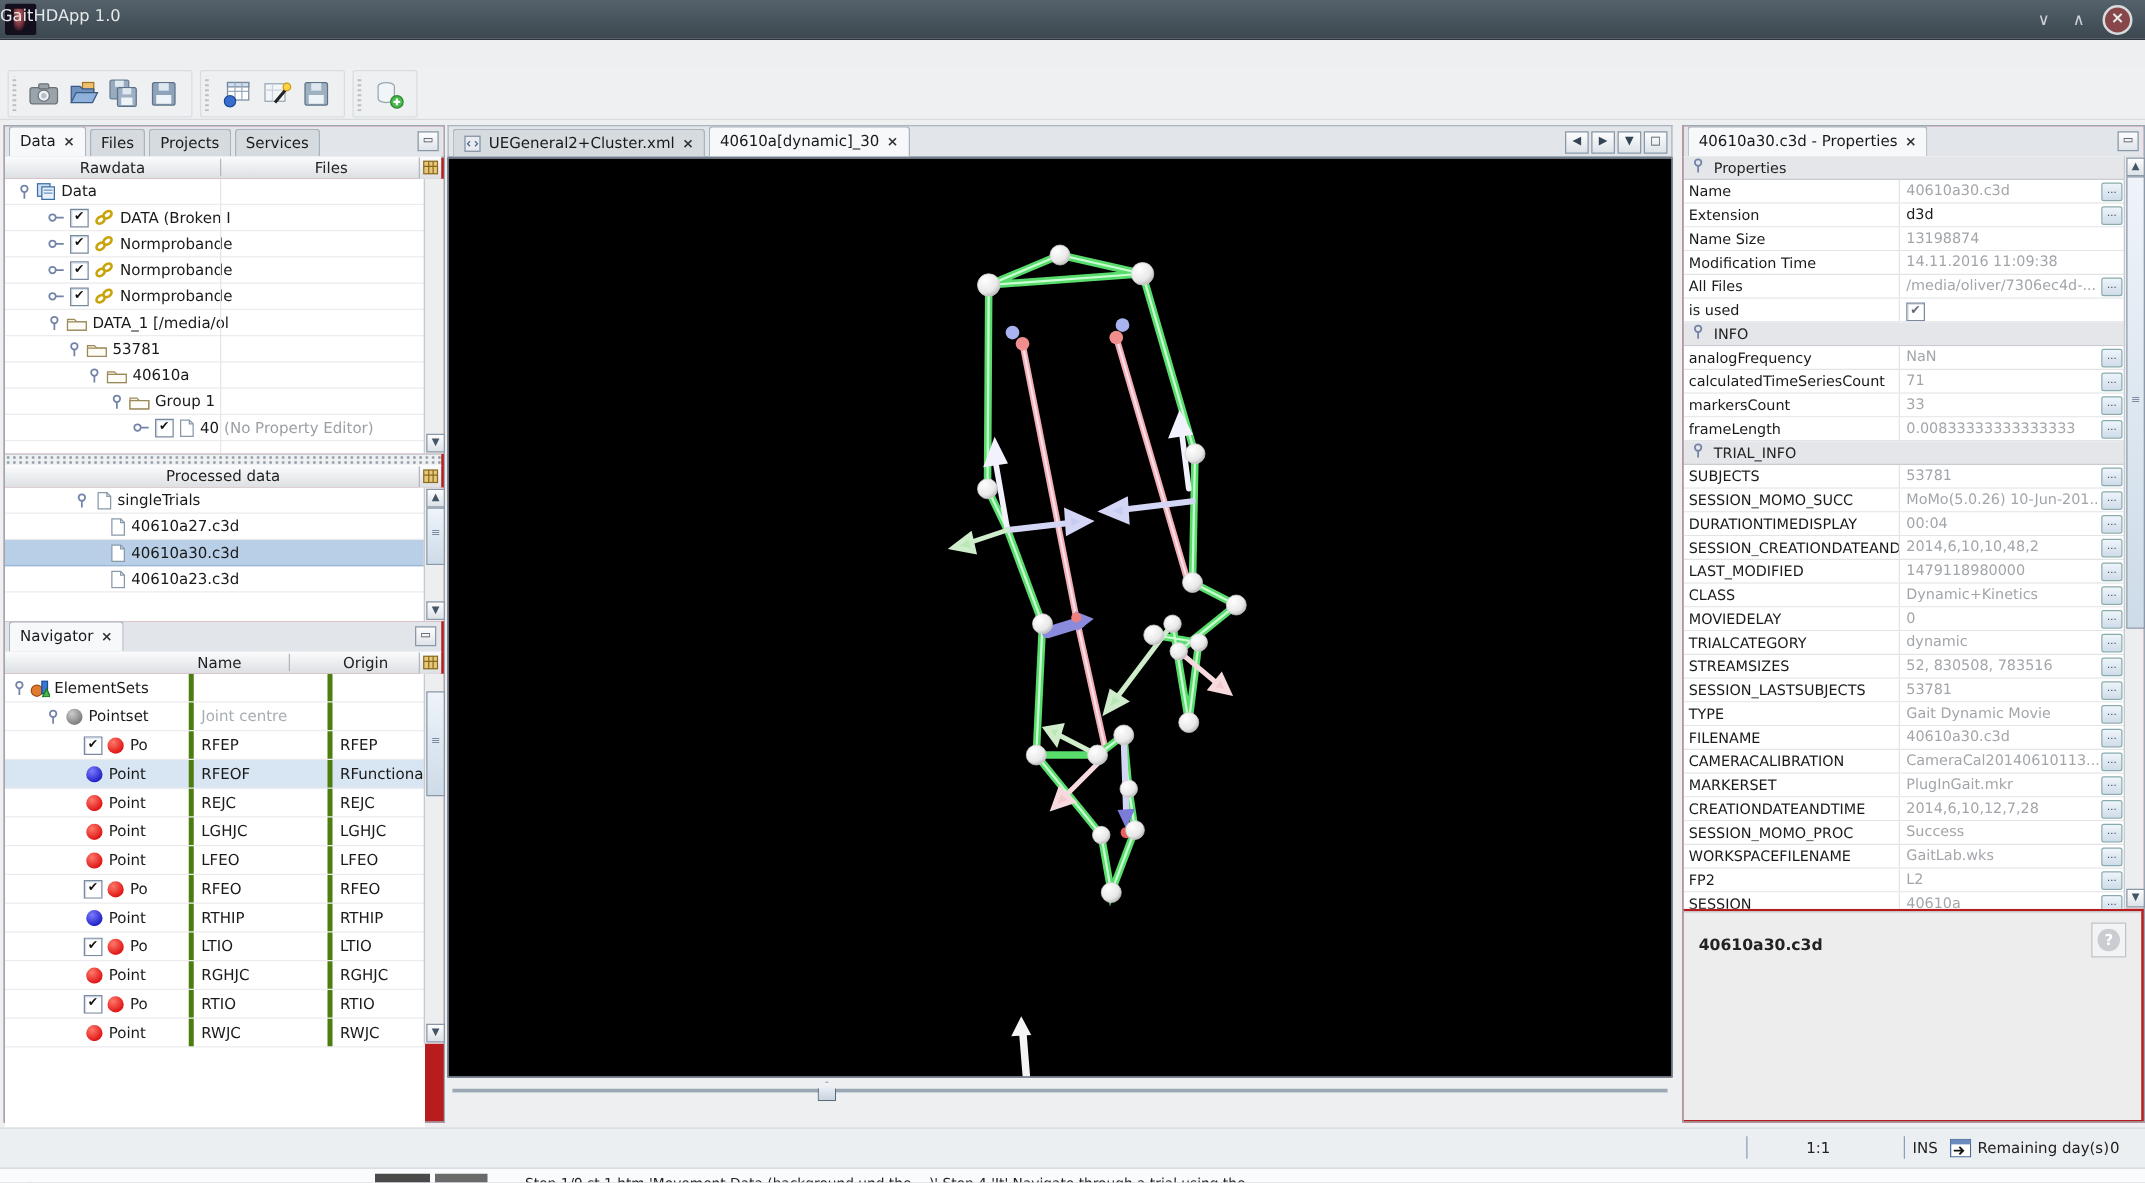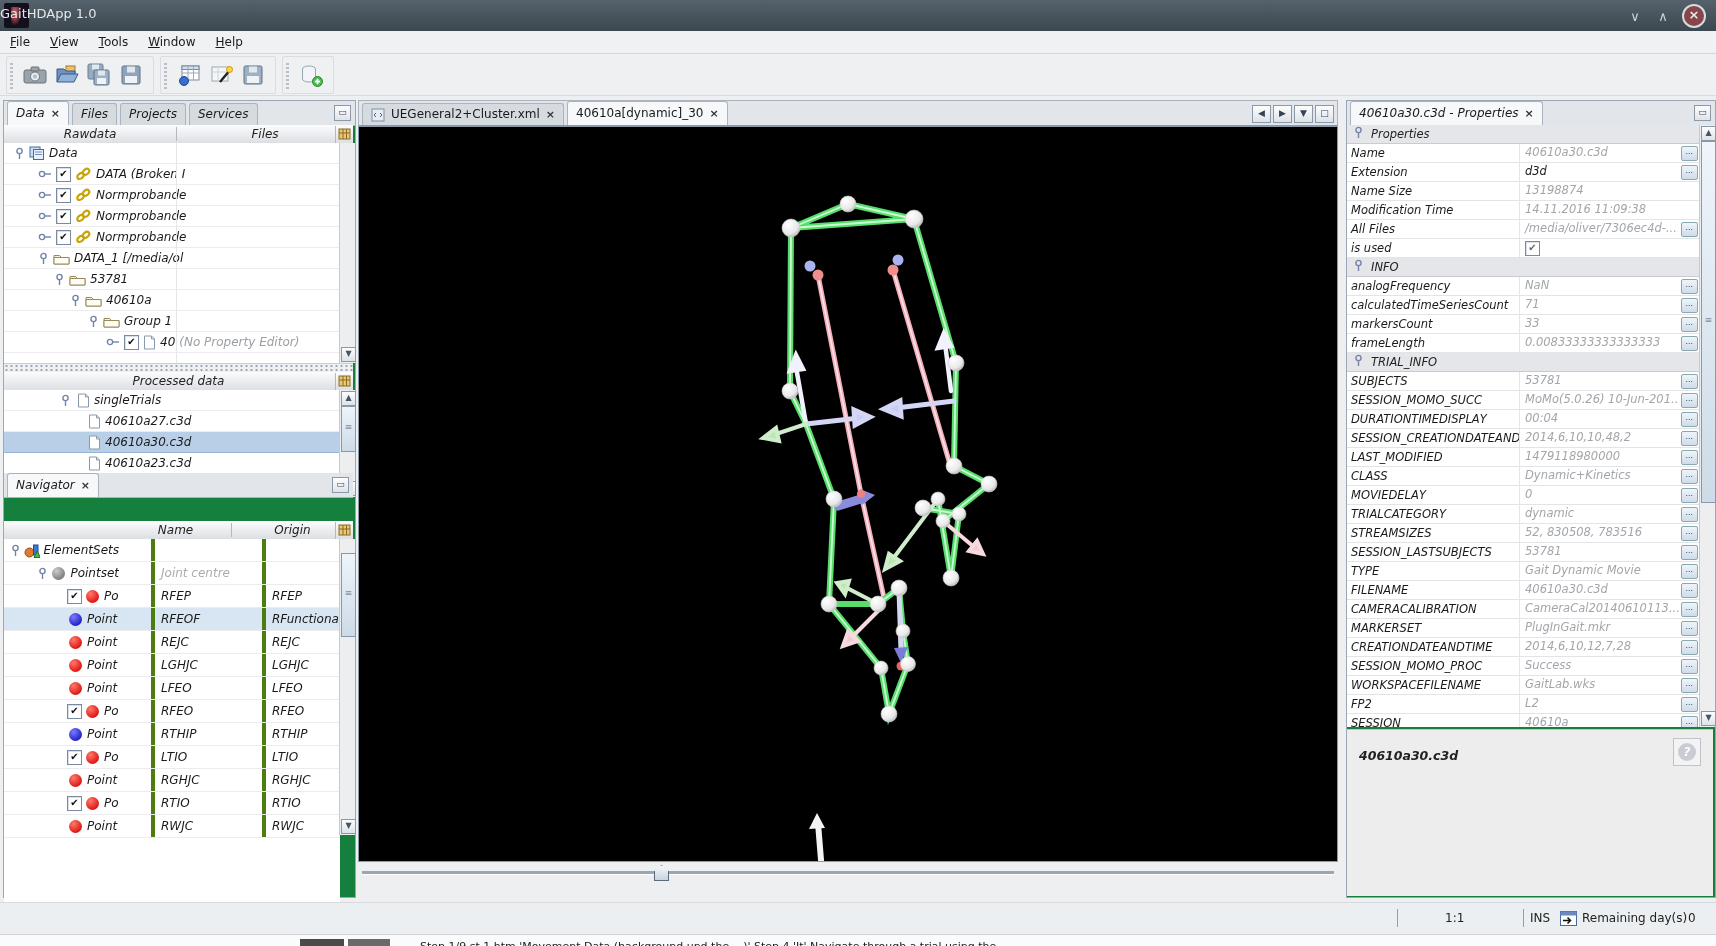--- a/index.html
+++ b/index.html
@@ -24,21 +24,21 @@
   .menu-item u{text-decoration:underline;}
   .toolbar{position:absolute;left:0;top:54px;width:1716px;height:42px;background:#eef0f2;
            border-bottom:1px solid #d8dcde;display:flex;align-items:center;padding-left:6px;box-sizing:border-box;}
   .tgroup{display:flex;align-items:center;height:36px;border:1px solid #d8dde2;border-radius:2px;
           margin-right:6px;padding:0 6px 0 2px;background:#eef0f2;}
   .grip{width:6px;height:28px;margin-right:4px;
         background:repeating-linear-gradient(0deg,#b8bfc6 0 2px,transparent 2px 4px);
         background-size:3px 4px;background-repeat:repeat-y;background-position:1px 0;}
   .tbtn{width:32px;height:32px;display:flex;align-items:center;justify-content:center;}
   
-  .panel{position:absolute;background:#15803d;border:1px solid #9aa8b6;font-style:italic;}
+  .panel{position:absolute;background:#b91c1c;border:1px solid #9aa8b6;}
   .tabrow{position:relative;height:24px;background:#e2e6ea;border-bottom:1px solid #aab4be;display:flex;align-items:flex-end;}
   .tab{height:21px;line-height:21px;padding:0 8px;border:1px solid #aab4be;border-bottom:none;
        background:#d6dbe0;margin-left:3px;border-radius:3px 3px 0 0;display:flex;align-items:center;gap:6px;}
   .tab.active{background:#f7f8fa;height:23px;line-height:23px;}
   .tab .x{color:#333;font-size:11px;font-weight:bold;}
   .panelbtn{position:absolute;right:4px;top:4px;width:15px;height:14px;border:1px solid #8a98a8;
             background:linear-gradient(#fdfdfe,#dfe4e9);font-size:9px;line-height:12px;text-align:center;color:#445;}
   .hdr{height:18px;background:linear-gradient(#fcfcfd,#dcdfe3);border-bottom:1px solid #b2b8c0;
        display:flex;align-items:center;}
   .hdr .cell{text-align:center;font-size:12px;color:#222;}
@@ -126,27 +126,20 @@
   <div class="titlebar">
     <div class="app-icon"></div>
     <div class="win-title">GaitHDApp 1.0</div>
     <div class="win-btns">
       <div class="win-chev">∨</div>
       <div class="win-chev">∧</div>
       <div class="win-close">×</div>
     </div>
   </div>
 
-  <div class="menubar" id="menubar">
-      <div class="menu-item"><u>F</u>ile</div>
-      <div class="menu-item"><u>V</u>iew</div>
-      <div class="menu-item"><u>T</u>ools</div>
-      <div class="menu-item"><u>W</u>indow</div>
-      <div class="menu-item"><u>H</u>elp</div>
-    </div>
 
   <div class="toolbar">
     <div class="tgroup">
       <div class="grip"></div>
       <div class="tbtn">
         <svg width="26" height="26">
             <rect x="2" y="8" width="22" height="13" rx="2" fill="#9aa2aa" stroke="#6a7278"></rect>
             <rect x="9" y="5" width="8" height="4" rx="1" fill="#9aa2aa" stroke="#6a7278"></rect>
             <circle cx="13" cy="14.5" r="4.5" fill="#eef2f4" stroke="#6a7278"></circle>
             <circle cx="13" cy="14.5" r="2.2" fill="#b8c0c6"></circle>
@@ -442,21 +435,21 @@
           </svg>
           <span class="lbl">40610a23.c3d</span>
         </div>
       </div>
     <div class="sb" style="top:289px;height:107px;right:0;">
       <div class="btn" style="top:1px;">▲</div>
       <div class="thumb" style="top:16px;height:44px;"></div>
       <div class="btn" style="bottom:1px;">▼</div>
     </div>
 
-    <div class="tabrow" style="position:absolute;left:0;top:372px;width:349px;">
+    <div class="tabrow" style="position:absolute;left:0;top:396px;width:349px;">
       <div class="tab active">
         <span>Navigator</span>
         <span class="x">×</span>
       </div>
       <div class="panelbtn">▭</div>
     </div>
     <div class="hdr" style="position:absolute;left:0;top:420px;width:349px;">
       <div class="cell" style="width:115px;border-right:1px solid #b2b8c0;"></div>
       <div class="cell" style="width:111px;border-right:1px solid #b2b8c0;">Name</div>
       <div class="cell" style="flex:1;">Origin</div>

